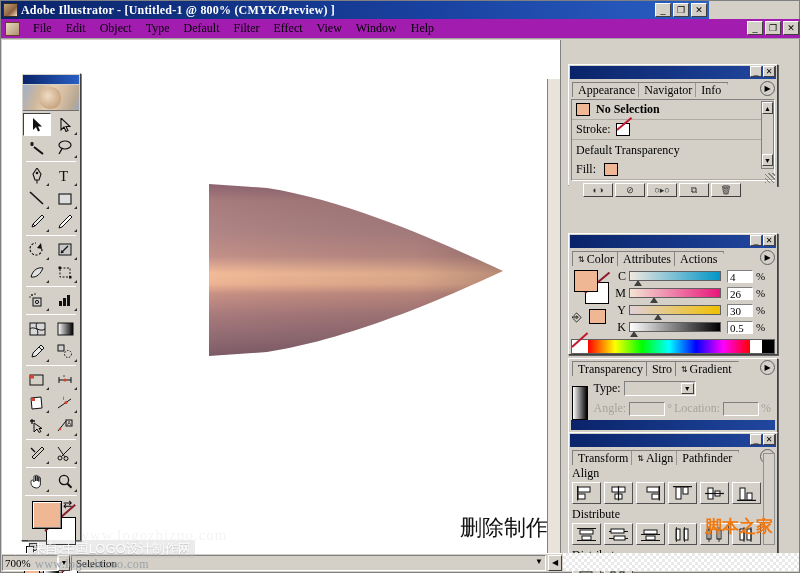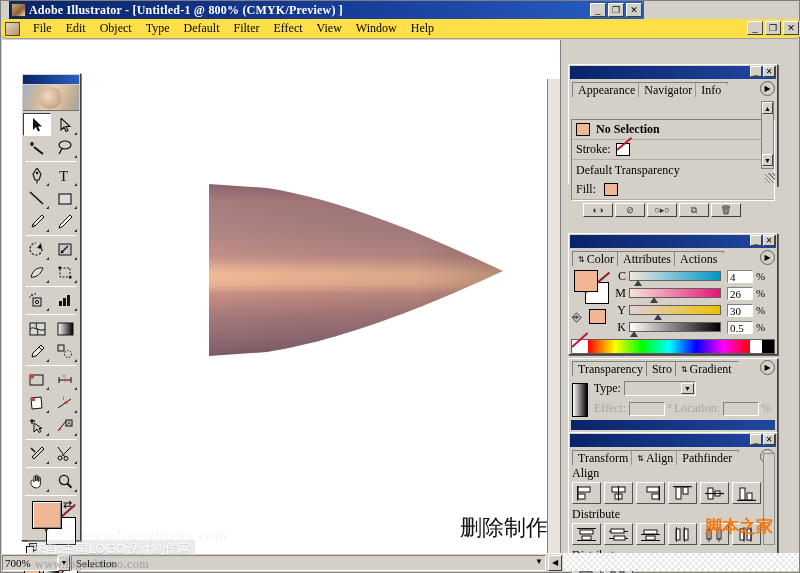--- a/index.html
+++ b/index.html
@@ -13,21 +13,21 @@
   }
   .app {
     position: relative;
     width: 800px; height: 573px;
     background: #d4d0c8;
     border: 1px solid #808080;
   }
 
   
   .titlebar {
-    position: absolute; left: 8px; top: 0; width: 635px; height: 18px;
+    position: absolute; left: 0; top: 0; width: 708px; height: 18px;
     background: linear-gradient(to right, #0a246a 0%, #19419f 60%, #2a5fc4 100%);
     display: flex; align-items: center;
   }
   .titlebar .ticon {
     width: 15px; height: 14px; margin: 0 3px 0 2px;
     background: linear-gradient(135deg,#c8a878,#8d6040 60%,#f2e0c0);
     border: 1px solid #3a2a18;
   }
   .titlebar .ttext {
     color: #fff; font-weight: bold; font-size: 12px;
@@ -39,23 +39,22 @@
     width: 16px; height: 14px; background: #d4d0c8;
     border: 1px solid; border-color: #fff #404040 #404040 #fff;
     font-size: 9px; line-height: 11px; text-align: center;
     color: #000; font-family: "Liberation Sans", sans-serif;
     display: flex; align-items: center; justify-content: center;
   }
 
   
   .menubar {
     position: absolute; left: 0; top: 18px; width: 800px; height: 20px;
-    background: #fde047; display: flex; align-items: center;
+    background: #a21caf; display: flex; align-items: center;
     border-bottom: 1px solid #a0a0a0;
-    border-radius: 6px;
   }
   .menubar .docicon {
     width: 15px; height: 14px; margin: 0 6px 0 4px;
     background: linear-gradient(135deg,#e8dcc0,#b09070);
     border: 1px solid #604020;
   }
   .menuitem {
     padding: 2px 7px; font-size: 12px;
     font-family: "Liberation Serif", serif;
     color: #000; cursor: default; white-space: nowrap;
@@ -206,21 +205,21 @@
     position: absolute; right: 2px; bottom: 1px;
     width: 15px; height: 15px; border-radius: 50%;
     background: #d4d0c8; border: 1px solid #606060;
     display: flex; align-items: center; justify-content: center;
     font-size: 8px; color: #000;
   }
   .pal-body { background: #d4d0c8; padding: 2px; }
 
   
   .app-pal { left: 567px; top: 63px; width: 210px; height: 122px; }
-  .appear-list { background: #d4d0c8; border: 1px solid #808080; border-color:#808080 #fff #fff #808080;margin-top:20px; }
+  .appear-list { background: #d4d0c8; border: 1px solid #808080; border-color:#808080 #fff #fff #808080; }
   .appear-row {
     height: 20px; display: flex; align-items: center;
     padding-left: 4px; border-bottom: 1px solid #b0aca4;
     font-family: "Liberation Serif", serif; font-size: 12px;
   }
   .appear-row.head { font-weight: bold; }
   .sw-small { width: 14px; height: 13px; border: 1px solid #000; }
   .sw-fill { background: #f0b795; }
   .sw-none { background: #fff; position: relative; }
   .sw-none::after {
@@ -288,21 +287,21 @@
     margin: 3px 2px 0 2px; height: 15px; display: flex; border: 1px solid #606060;
   }
   .sp-none { width: 16px; background:#fff; position: relative; }
   .sp-none::after { content:""; position:absolute; left:0; top:6px; width:21px; height:2px; background:#c0182e; transform:rotate(-42deg); transform-origin:left center;}
   .sp-ramp { flex:1; background: linear-gradient(to right,#ff0000,#ffff00,#00ff00,#00ffff,#0000ff,#ff00ff,#ff0000); }
   .sp-w { width: 12px; background:#fff; }
   .sp-b { width: 12px; background:#000; }
 
   
   .grad-pal { left: 567px; top: 357px; width: 210px; height: 76px; }
-  .grad-body { display: flex; padding: 4px 3px; align-items: center; }
+  .grad-body { display: flex; padding: 4px 3px; align-items: flex-end; }
   .grad-thumb { width: 28px; height: 34px; border: 1px solid #000; background: linear-gradient(to right,#fff,#000); }
   .grad-fields { flex: 1; padding-left: 6px; }
   .gfrow { display: flex; align-items: center; height: 17px; margin-bottom: 3px; }
   .gflabel { font-family:"Liberation Serif", serif; font-size: 12px; color:#000; margin-right:3px; }
   .gflabel.dim { color: #a8a49c; }
   .gselect {
     width: 72px; height: 15px; background:#d4d0c8;
     border: 1px solid; border-color:#808080 #fff #fff #808080;
     position: relative;
   }
@@ -906,21 +905,21 @@
     <div class="grad-body">
       <div class="grad-thumb"></div>
       <div class="grad-fields">
         <div class="gfrow">
           <span class="gflabel">Type:</span>
           <span class="gselect">
             <span class="arrow">▼</span>
           </span>
         </div>
         <div class="gfrow">
-          <span class="gflabel dim">Effect:</span>
+          <span class="gflabel dim">Angle:</span>
           <span class="gfield"></span>
           <span class="gflabel dim" style="margin:0 2px">°</span>
           <span class="gflabel dim">Location:</span>
           <span class="gfield"></span>
           <span class="gflabel dim" style="margin-left:2px">%</span>
         </div>
       </div>
     </div>
     <div class="grad-ramp"></div>
   </div>

